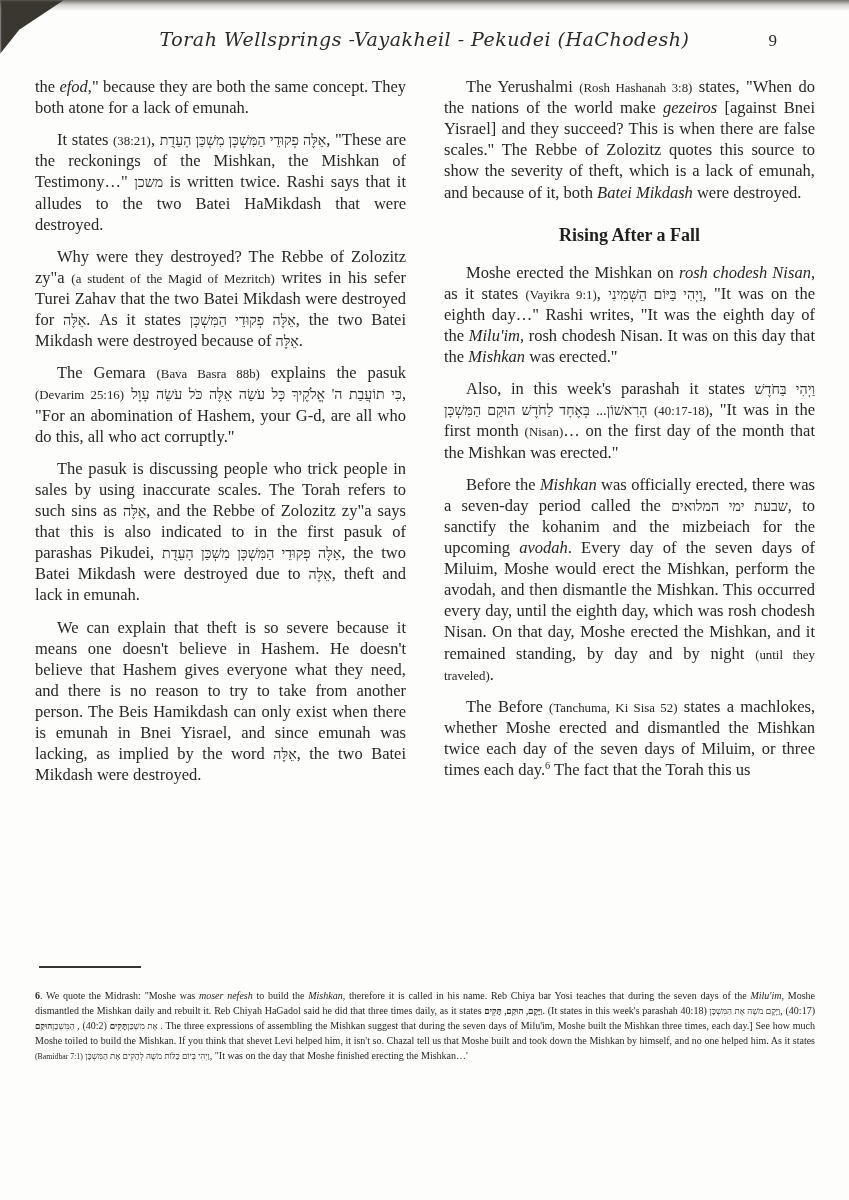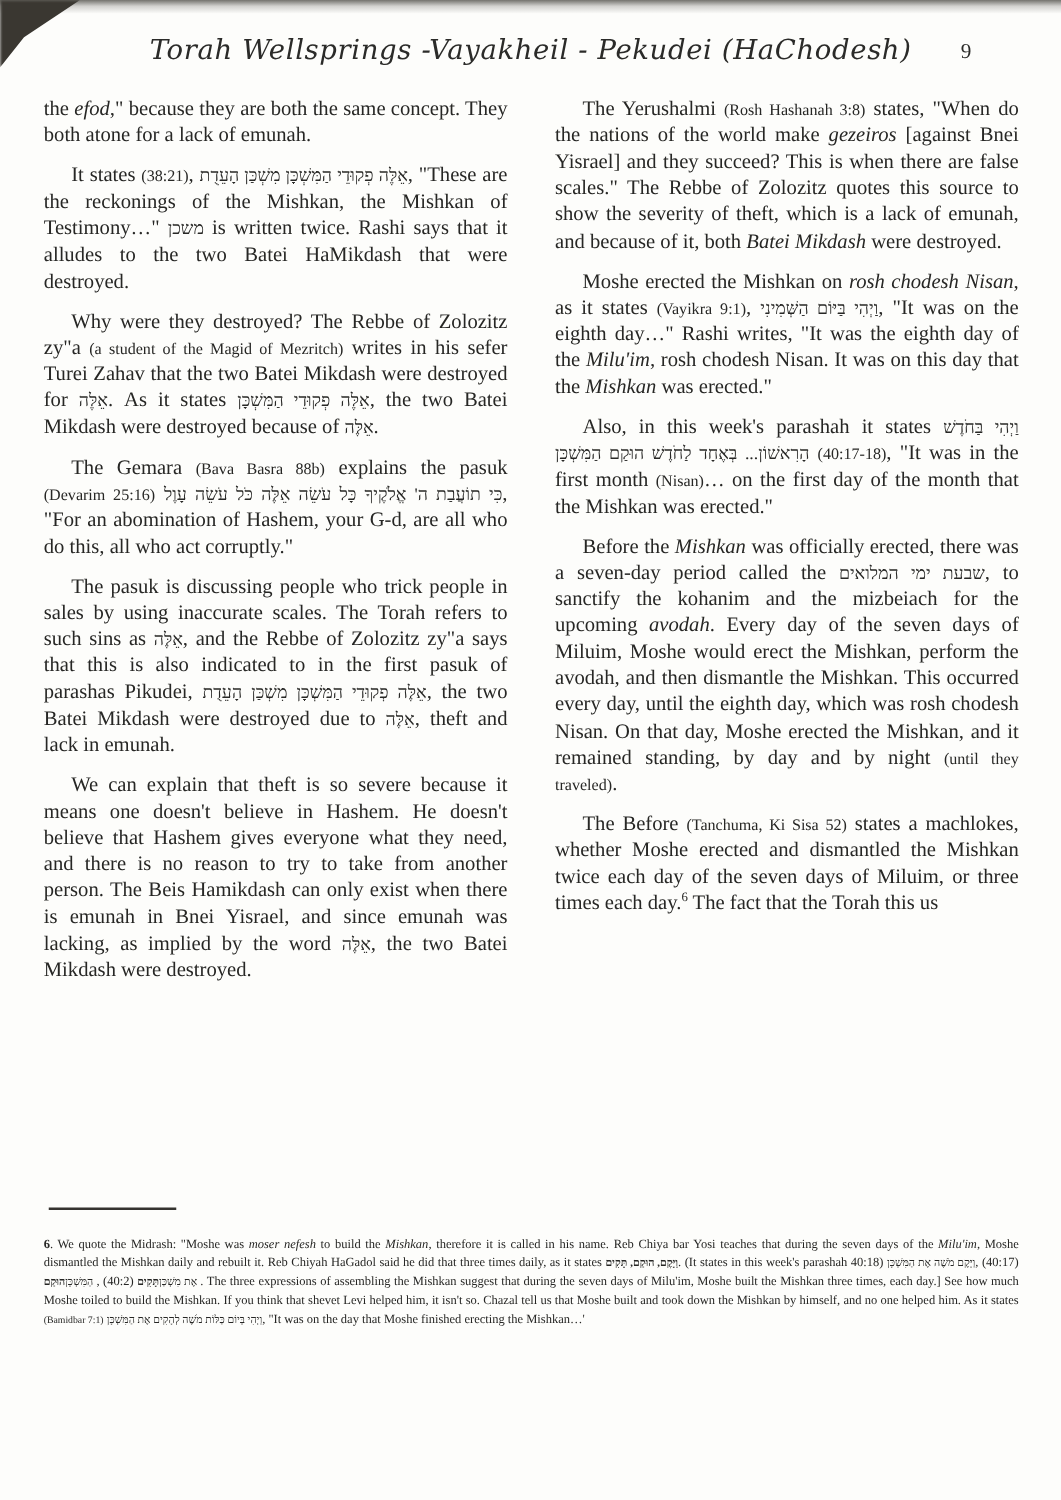--- a/index.html
+++ b/index.html
@@ -16,21 +16,21 @@
   .scan-corner {
     position:absolute; top:0; left:0; width:64px; height:54px;
     background:#3a3731; clip-path:polygon(0 0, 100% 0, 30% 55%, 0 100%);
     filter:blur(1.2px);
   }
   
   .header { position:absolute; top:28px; left:0; width:100%; height:32px; }
   .title {
     display:block; text-align:center;
     font-family:"DejaVu Serif","Liberation Serif",serif;
-    font-style:italic; font-size:22px; letter-spacing:0.5px; color:#2b2b29;
+    font-style:italic; font-size:19px; letter-spacing:0.5px; color:#2b2b29;
   }
   .pagenum {
     position:absolute; right:72px; top:3px;
     font-size:17px; color:#2b2b29;
   }
   
   .columns {
     position:absolute; top:76px; left:35px; width:780px;
     display:flex; gap:38px;
   }
@@ -75,20 +75,21 @@
     <div class="col" id="col-left">
         <p><span class="run-n">the </span><span class="run-i">efod</span><span class="run-n">," because they are both the same concept. They both atone for a lack of emunah.</span></p>
         <p class="indent"><span class="run-n">It states </span><span class="run-c">(38:21)</span><span class="run-n">, </span><span class="run-h" dir="rtl">אֵלֶּה פְקוּדֵי הַמִּשְׁכָּן מִשְׁכַּן הָעֵדֻת</span><span class="run-n">, "These are the reckonings of the Mishkan, the Mishkan of Testimony…" </span><span class="run-h" dir="rtl">משכן</span><span class="run-n"> is written twice. Rashi says that it alludes to the two Batei HaMikdash that were destroyed.</span></p>
         <p class="indent"><span class="run-n">Why were they destroyed? The Rebbe of Zolozitz zy"a </span><span class="run-c">(a student of the Magid of Mezritch)</span><span class="run-n"> writes in his sefer Turei Zahav that the two Batei Mikdash were destroyed for </span><span class="run-h" dir="rtl">אֵלֶּה</span><span class="run-n">. As it states </span><span class="run-h" dir="rtl">אֵלֶּה פְקוּדֵי הַמִּשְׁכָּן</span><span class="run-n">, the two Batei Mikdash were destroyed because of </span><span class="run-h" dir="rtl">אֵלֶּה</span><span class="run-n">.</span></p>
         <p class="indent"><span class="run-n">The Gemara </span><span class="run-c">(Bava Basra 88b)</span><span class="run-n"> explains the pasuk </span><span class="run-c">(Devarim 25:16)</span><span class="run-n"> </span><span class="run-h" dir="rtl">כִּי תוֹעֲבַת ה' אֱלֹקֶיךָ כָּל עֹשֵׂה אֵלֶּה כֹּל עֹשֵׂה עָוֶל</span><span class="run-n">, "For an abomination of Hashem, your G-d, are all who do this, all who act corruptly."</span></p>
         <p class="indent"><span class="run-n">The pasuk is discussing people who trick people in sales by using inaccurate scales. The Torah refers to such sins as </span><span class="run-h" dir="rtl">אֵלֶּה</span><span class="run-n">, and the Rebbe of Zolozitz zy"a says that this is also indicated to in the first pasuk of parashas Pikudei, </span><span class="run-h" dir="rtl">אֵלֶּה פְקוּדֵי הַמִּשְׁכָּן מִשְׁכַּן הָעֵדֻת</span><span class="run-n">, the two Batei Mikdash were destroyed due to </span><span class="run-h" dir="rtl">אֵלֶּה</span><span class="run-n">, theft and lack in emunah.</span></p>
         <p class="indent"><span class="run-n">We can explain that theft is so severe because it means one doesn't believe in Hashem. He doesn't believe that Hashem gives everyone what they need, and there is no reason to try to take from another person. The Beis Hamikdash can only exist when there is emunah in Bnei Yisrael, and since emunah was lacking, as implied by the word </span><span class="run-h" dir="rtl">אֵלֶּה</span><span class="run-n">, the two Batei Mikdash were destroyed.</span></p>
       </div>
     <div class="col" id="col-right">
         <p class="indent"><span class="run-n">The Yerushalmi </span><span class="run-c">(Rosh Hashanah 3:8)</span><span class="run-n"> states, "When do the nations of the world make </span><span class="run-i">gezeiros</span><span class="run-n"> [against Bnei Yisrael] and they succeed? This is when there are false scales." The Rebbe of Zolozitz quotes this source to show the severity of theft, which is a lack of emunah, and because of it, both </span><span class="run-i">Batei Mikdash</span><span class="run-n"> were destroyed.</span></p>
+        <div class="col-heading">Rising After a Fall</div>
         <p class="indent"><span class="run-n">Moshe erected the Mishkan on </span><span class="run-i">rosh chodesh Nisan</span><span class="run-n">, as it states </span><span class="run-c">(Vayikra 9:1)</span><span class="run-n">, </span><span class="run-h" dir="rtl">וַיְהִי בַּיּוֹם הַשְּׁמִינִי</span><span class="run-n">, "It was on the eighth day…" Rashi writes, "It was the eighth day of the </span><span class="run-i">Milu'im</span><span class="run-n">, rosh chodesh Nisan. It was on this day that the </span><span class="run-i">Mishkan</span><span class="run-n"> was erected."</span></p>
         <p class="indent"><span class="run-n">Also, in this week's parashah it states </span><span class="run-h" dir="rtl">וַיְהִי בַּחֹדֶשׁ הָרִאשׁוֹן... בְּאֶחָד לַחֹדֶשׁ הוּקַם הַמִּשְׁכָּן</span><span class="run-n"> </span><span class="run-c">(40:17-18)</span><span class="run-n">, "It was in the first month </span><span class="run-c">(Nisan)</span><span class="run-n">… on the first day of the month that the Mishkan was erected."</span></p>
         <p class="indent"><span class="run-n">Before the </span><span class="run-i">Mishkan</span><span class="run-n"> was officially erected, there was a seven-day period called the </span><span class="run-h" dir="rtl">שבעת ימי המלואים</span><span class="run-n">, to sanctify the kohanim and the mizbeiach for the upcoming </span><span class="run-i">avodah</span><span class="run-n">. Every day of the seven days of Miluim, Moshe would erect the Mishkan, perform the avodah, and then dismantle the Mishkan. This occurred every day, until the eighth day, which was rosh chodesh Nisan. On that day, Moshe erected the Mishkan, and it remained standing, by day and by night </span><span class="run-c">(until they traveled)</span><span class="run-n">.</span></p>
         <p class="indent"><span class="run-n">The Before </span><span class="run-c">(Tanchuma, Ki Sisa 52)</span><span class="run-n"> states a machlokes, whether Moshe erected and dismantled the Mishkan twice each day of the seven days of Miluim, or three times each day.</span><span class="run-sup">6</span><span class="run-n"> The fact that the Torah this us</span></p>
       </div>
   </div>
 
   <div class="footnotes">
     <div class="fn-sep"></div>
     <p class="footnote" id="footnote-1"><span class="run-b">6</span><span class="run-n">. We quote the Midrash: "Moshe was </span><span class="run-i">moser nefesh</span><span class="run-n"> to build the </span><span class="run-i">Mishkan</span><span class="run-n">, therefore it is called in his name. Reb Chiya bar Yosi teaches that during the seven days of the </span><span class="run-i">Milu'im</span><span class="run-n">, Moshe dismantled the Mishkan daily and rebuilt it. Reb Chiyah HaGadol said he did that three times daily, as it states </span><span class="run-hb" dir="rtl">וַיָּקֶם, הוּקַם, תָּקִים</span><span class="run-n">. (It states in this week's parashah 40:18) </span><span class="run-h" dir="rtl">וַיָּקֶם מֹשֶׁה אֶת הַמִּשְׁכָּן</span><span class="run-n">, (40:17) </span><span class="run-hb" dir="rtl">הוּקַם</span><span class="run-h" dir="rtl"> הַמִּשְׁכָּן</span><span class="run-n">, (40:2) </span><span class="run-hb" dir="rtl">תָּקִים</span><span class="run-h" dir="rtl"> אֶת מִשְׁכַּן</span><span class="run-n">. The three expressions of assembling the Mishkan suggest that during the seven days of Milu'im, Moshe built the Mishkan three times, each day.] See how much Moshe toiled to build the Mishkan. If you think that shevet Levi helped him, it isn't so. Chazal tell us that Moshe built and took down the Mishkan by himself, and no one helped him. As it states </span><span class="run-c">(Bamidbar 7:1)</span><span class="run-n"> </span><span class="run-h" dir="rtl">וַיְהִי בְּיוֹם כַּלּוֹת מֹשֶׁה לְהָקִים אֶת הַמִּשְׁכָּן</span><span class="run-n">, "It was on the day that Moshe finished erecting the Mishkan…'</span></p>

